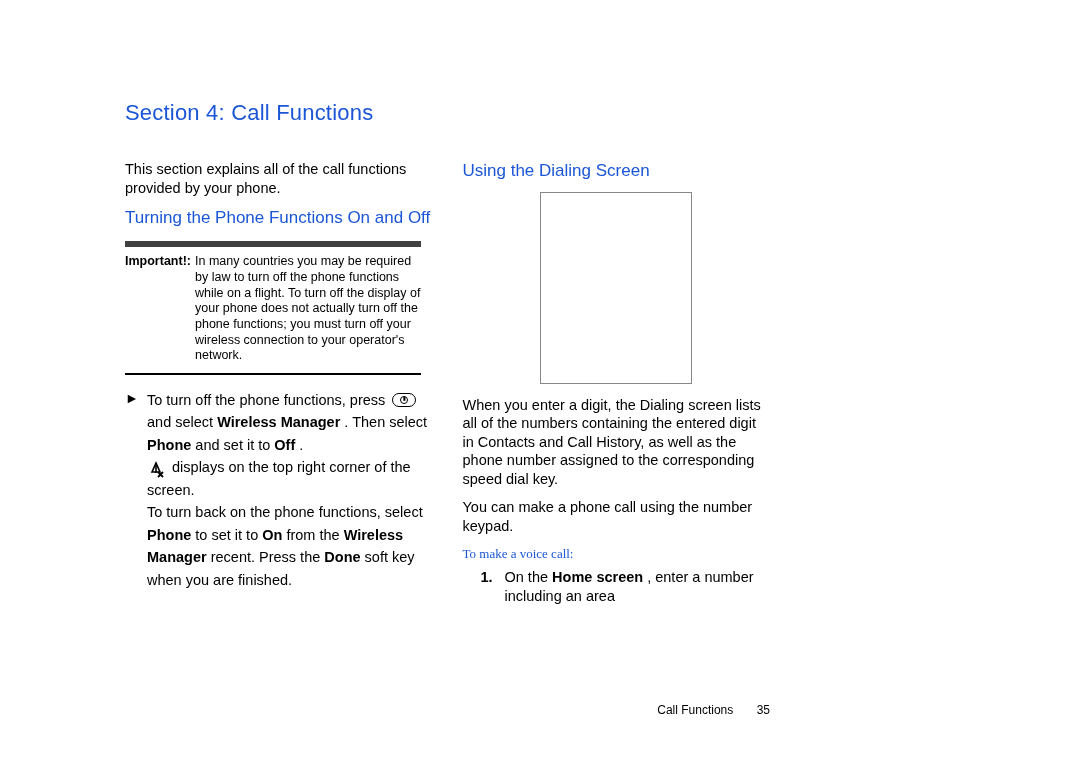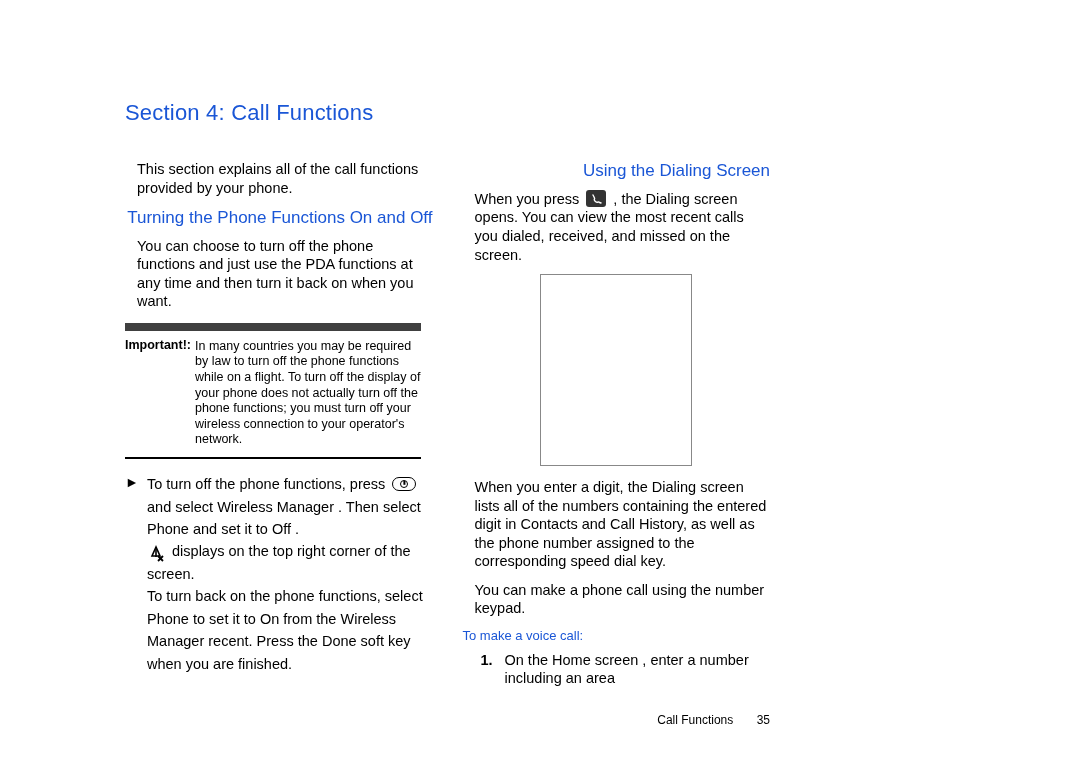--- a/index.html
+++ b/index.html
@@ -27,39 +27,38 @@
   .columns {
     display: flex;
     gap: 30px;
   }
   .col {
     width: 405px;
     font-size: 14.5px;
     line-height: 1.28;
   }
   .para {
-    margin: 0 0 10px 12px;
+    margin: 0 0 10px 0;
   }
   .subhead {
     color: #1a56d6;
     font-family: Arial, Helvetica, sans-serif;
     font-size: 17px;
     font-weight: 400;
     margin: 6px 0 8px 0;
-    text-align: right;
   }
   .smhead {
     color: #1a56d6;
-    font-family: Liberation Sans, sans-serif;
+    font-family: Liberation Serif, serif;
     font-size: 13px;
     font-weight: 400;
     margin: 10px 0 6px 0;
   }
   .rulebox {
-    border-top: 8px solid #404040;
+    border-top: 6px solid #404040;
     border-bottom: 2px solid #000;
     padding: 7px 0 9px 0;
     margin: 12px 12px 14px 0;
     font-size: 12.5px;
     line-height: 1.25;
   }
   .rulebox .label {
     font-weight: bold;
   }
   .rulebox .note-body {
@@ -154,48 +153,47 @@
   .numlist .num {
     font-weight: bold;
     width: 24px;
     flex: none;
   }
   .numlist .num-body {
     flex: 1;
   }
   .pagefoot {
     position: absolute;
-    bottom: 44px;
+    bottom: 54px;
     right: 115px;
     font-size: 12px;
     color: #000;
     margin-top: 48px;
   }
   .pagefoot .pn {
     display: inline-block;
     margin-left: 20px;
   }
-  b { font-weight: normal; }
+  b { font-weight: bold; }
 </style>
 </head>
 <body>
 
 <div class="page">
 
   <h1 class="section-title">Section 4: Call Functions</h1>
 
   <div class="columns">
 
     <div class="col">
 
       <p class="para">This section explains all of the call functions provided by your phone.</p>
 
       <div class="subhead">Turning the Phone Functions On and Off</div>
 
-      <p class="para">You can choose to turn off the phone functions and just use the PDA functions at any time and then turn it back on when you want.</p>
 
       <div class="rulebox">
         <span class="label">Important!:</span>
         <span class="note-body">In many countries you may be required by law to turn off the phone functions while on a flight. To turn off the display of your phone does not actually turn off the phone functions; you must turn off your wireless connection to your operator's network.</span>
       </div>
 
       <div class="bullet-row">
         <div class="bullet-mark">►</div>
         <div class="bullet-body">
           <span>To turn off the phone functions, press </span>
@@ -231,29 +229,20 @@
           <span> soft key when you are finished.</span>
         </div>
       </div>
 
     </div>
 
     <div class="col">
 
       <div class="subhead" style="margin-top:0">Using the Dialing Screen</div>
 
-      <p class="para">
-        <span>When you press </span>
-        <span class="icon-key">
-          <svg width="12" height="12" viewBox="0 0 12 12">
-            <path d="M3 2 C3 2 4 4 4.5 5 C5 6 4 6.3 4.3 7 C4.6 7.7 6 9 7 9.3 C7.6 9.5 7.7 8.6 8.6 9 C9.4 9.3 11 10 11 10" fill="none" stroke="#fff" stroke-width="1.4" stroke-linecap="round"></path>
-          </svg>
-        </span>
-        <span>, the Dialing screen opens. You can view the most recent calls you dialed, received, and missed on the screen.</span>
-      </p>
 
       <div class="screenshot-box"></div>
 
       <p class="para">When you enter a digit, the Dialing screen lists all of the numbers containing the entered digit in Contacts and Call History, as well as the phone number assigned to the corresponding speed dial key.</p>
 
 
       <p class="para">You can make a phone call using the number keypad.</p>
 
       <div class="smhead">To make a voice call:</div>
 

